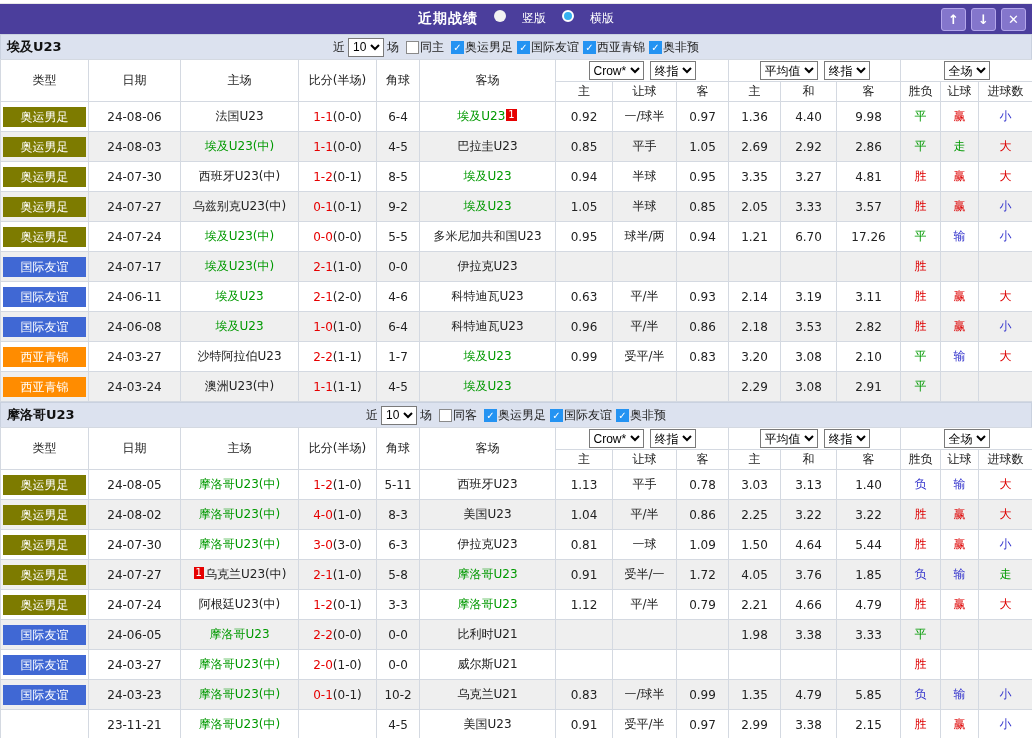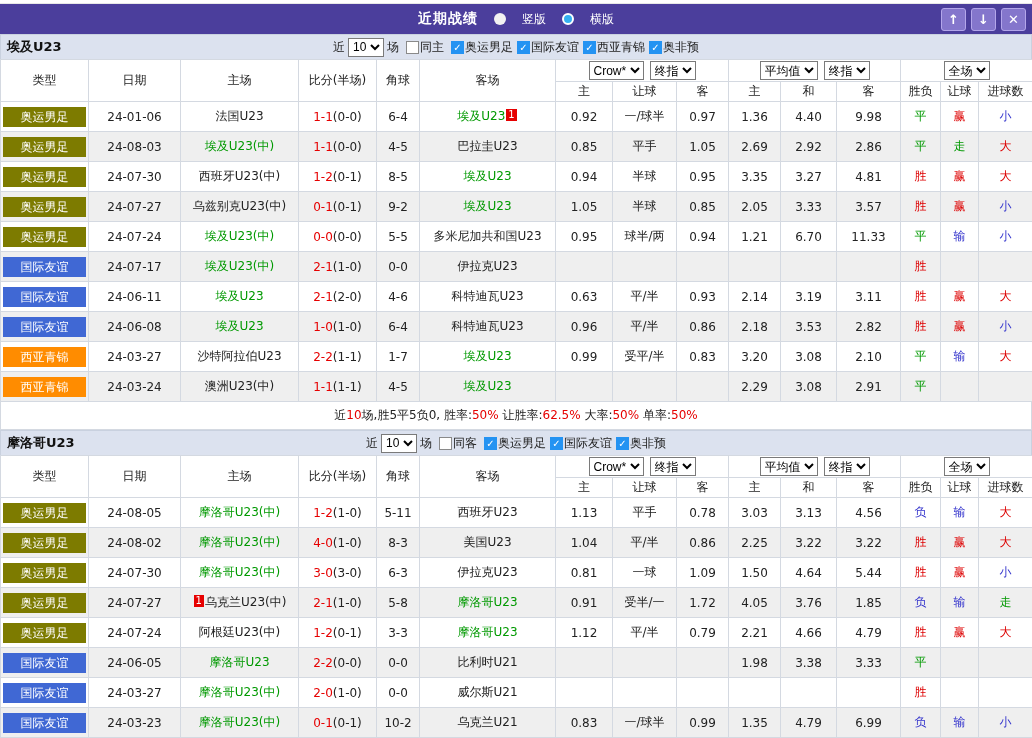--- a/index.html
+++ b/index.html
@@ -1,20 +1,20 @@
 <!DOCTYPE html>
 <html><head>
 <meta charset="utf-8">
 <style>
   html,body { margin:0; padding:0; background:#fff; }
   body { width:1032px; font-family:"DejaVu Sans","Liberation Sans",sans-serif; font-size:12px; color:#222; }
   .top-strip { height:3px; background:#fff; border-bottom:1px solid #e8e8e8; }
   
   .titlebar { height:30px; background:#4b3e9c; position:relative; display:flex; align-items:center; justify-content:center; }
-  .tb-center { display:flex; align-items:center; gap:16px;font-family:Liberation Mono, monospace; }
+  .tb-center { display:flex; gap:16px;font-family:Liberation Mono, monospace; }
   .tb-title { color:#fff; font-weight:bold; font-size:14px; letter-spacing:1px; }
   .radio { display:inline-block; border-radius:50%; }
   .radio.solid { width:12px; height:12px; background:#f2f2f2; }
   .radio.ring { width:8px; height:8px; background:#35b1f0; border:2px solid #fff; }
   .radio-label { color:#fff; font-size:12px; }
   .tb-buttons { position:absolute; right:6px; top:4px; display:flex; }
   .tb-btn { width:23px; height:21px; background:#8476cc; border:1px solid #b3a6ea; border-radius:3px; color:#fff; font-size:13px; font-weight:bold; display:flex; align-items:center; justify-content:center; margin-left:5px; cursor:pointer; }
   
   .section-header { height:24px; background:#dce2ef; border:1px solid #c9d1df; border-bottom:none; display:flex; align-items:center; position:relative; }
   .team-name { position:absolute; left:6px; font-weight:bold; font-size:13px; color:#111; }
@@ -140,21 +140,21 @@
         <th>胜负</th>
         <th>让球</th>
         <th>进球数</th>
       </tr>
     </thead>
     <tbody id="rows-0">
         <tr>
           <td class="type-cell">
             <div class="type-badge" style="background: rgb(125, 123, 0);">奥运男足</div>
           </td>
-          <td>24-01-06</td>
+          <td>24-08-06</td>
           <td>法国U23</td>
           <td><span class="score-red">1-1</span><span>(0-0)</span></td>
           <td>6-4</td>
           <td class="green">埃及U23<span class="nb">1</span></td>
           <td>0.92</td>
           <td>一/球半</td>
           <td>0.97</td>
           <td>1.36</td>
           <td>4.40</td>
           <td>9.98</td>
@@ -226,21 +226,21 @@
           <td>24-07-24</td>
           <td class="green">埃及U23(中)</td>
           <td><span class="score-red">0-0</span><span>(0-0)</span></td>
           <td>5-5</td>
           <td>多米尼加共和国U23</td>
           <td>0.95</td>
           <td>球半/两</td>
           <td>0.94</td>
           <td>1.21</td>
           <td>6.70</td>
-          <td>11.33</td>
+          <td>17.26</td>
           <td class="res" style="color: rgb(0, 153, 0);">平</td>
           <td class="res" style="color: rgb(51, 51, 204);">输</td>
           <td class="res" style="color: rgb(51, 51, 204);">小</td>
         </tr>
         <tr>
           <td class="type-cell">
             <div class="type-badge" style="background: rgb(64, 104, 212);">国际友谊</div>
           </td>
           <td>24-07-17</td>
           <td class="green">埃及U23(中)</td>
@@ -328,21 +328,20 @@
           <td></td>
           <td>2.29</td>
           <td>3.08</td>
           <td>2.91</td>
           <td class="res" style="color: rgb(0, 153, 0);">平</td>
           <td class="res"></td>
           <td class="res"></td>
         </tr>
       </tbody>
   </table>
-  <div class="summary" id="summary-0"><span>近</span><span class="red">10</span><span>场,胜5平5负0, 胜率:</span><span class="red">50%</span><span> 让胜率:</span><span class="red">62.5%</span><span> 大率:</span><span class="red">50%</span><span> 单率:</span><span class="red">50%</span></div>
 </div>
 
 <div class="section">
   <div class="section-header">
     <span class="team-name">摩洛哥U23</span>
     <div class="filter">
       <span>近</span>
       <select><option>10</option></select>
       <span>场</span>
       <label class="chk">
@@ -417,21 +416,21 @@
           <td>24-08-05</td>
           <td class="green">摩洛哥U23(中)</td>
           <td><span class="score-red">1-2</span><span>(1-0)</span></td>
           <td>5-11</td>
           <td>西班牙U23</td>
           <td>1.13</td>
           <td>平手</td>
           <td>0.78</td>
           <td>3.03</td>
           <td>3.13</td>
-          <td>4.56</td>
+          <td>1.40</td>
           <td class="res" style="color: rgb(51, 51, 204);">负</td>
           <td class="res" style="color: rgb(51, 51, 204);">输</td>
           <td class="res" style="color: rgb(221, 0, 0);">大</td>
         </tr>
         <tr>
           <td class="type-cell">
             <div class="type-badge" style="background: rgb(125, 123, 0);">奥运男足</div>
           </td>
           <td>24-08-02</td>
           <td class="green">摩洛哥U23(中)</td>
@@ -550,21 +549,21 @@
           <td>24-03-23</td>
           <td class="green">摩洛哥U23(中)</td>
           <td><span class="score-red">0-1</span><span>(0-1)</span></td>
           <td>10-2</td>
           <td>乌克兰U21</td>
           <td>0.83</td>
           <td>一/球半</td>
           <td>0.99</td>
           <td>1.35</td>
           <td>4.79</td>
-          <td>6.99</td>
+          <td>5.85</td>
           <td class="res" style="color: rgb(51, 51, 204);">负</td>
           <td class="res" style="color: rgb(51, 51, 204);">输</td>
           <td class="res" style="color: rgb(51, 51, 204);">小</td>
         </tr>
         <tr>
           <td class="type-cell"></td>
           <td>23-11-21</td>
           <td class="green">摩洛哥U23(中)</td>
           <td></td>
           <td>4-5</td>

